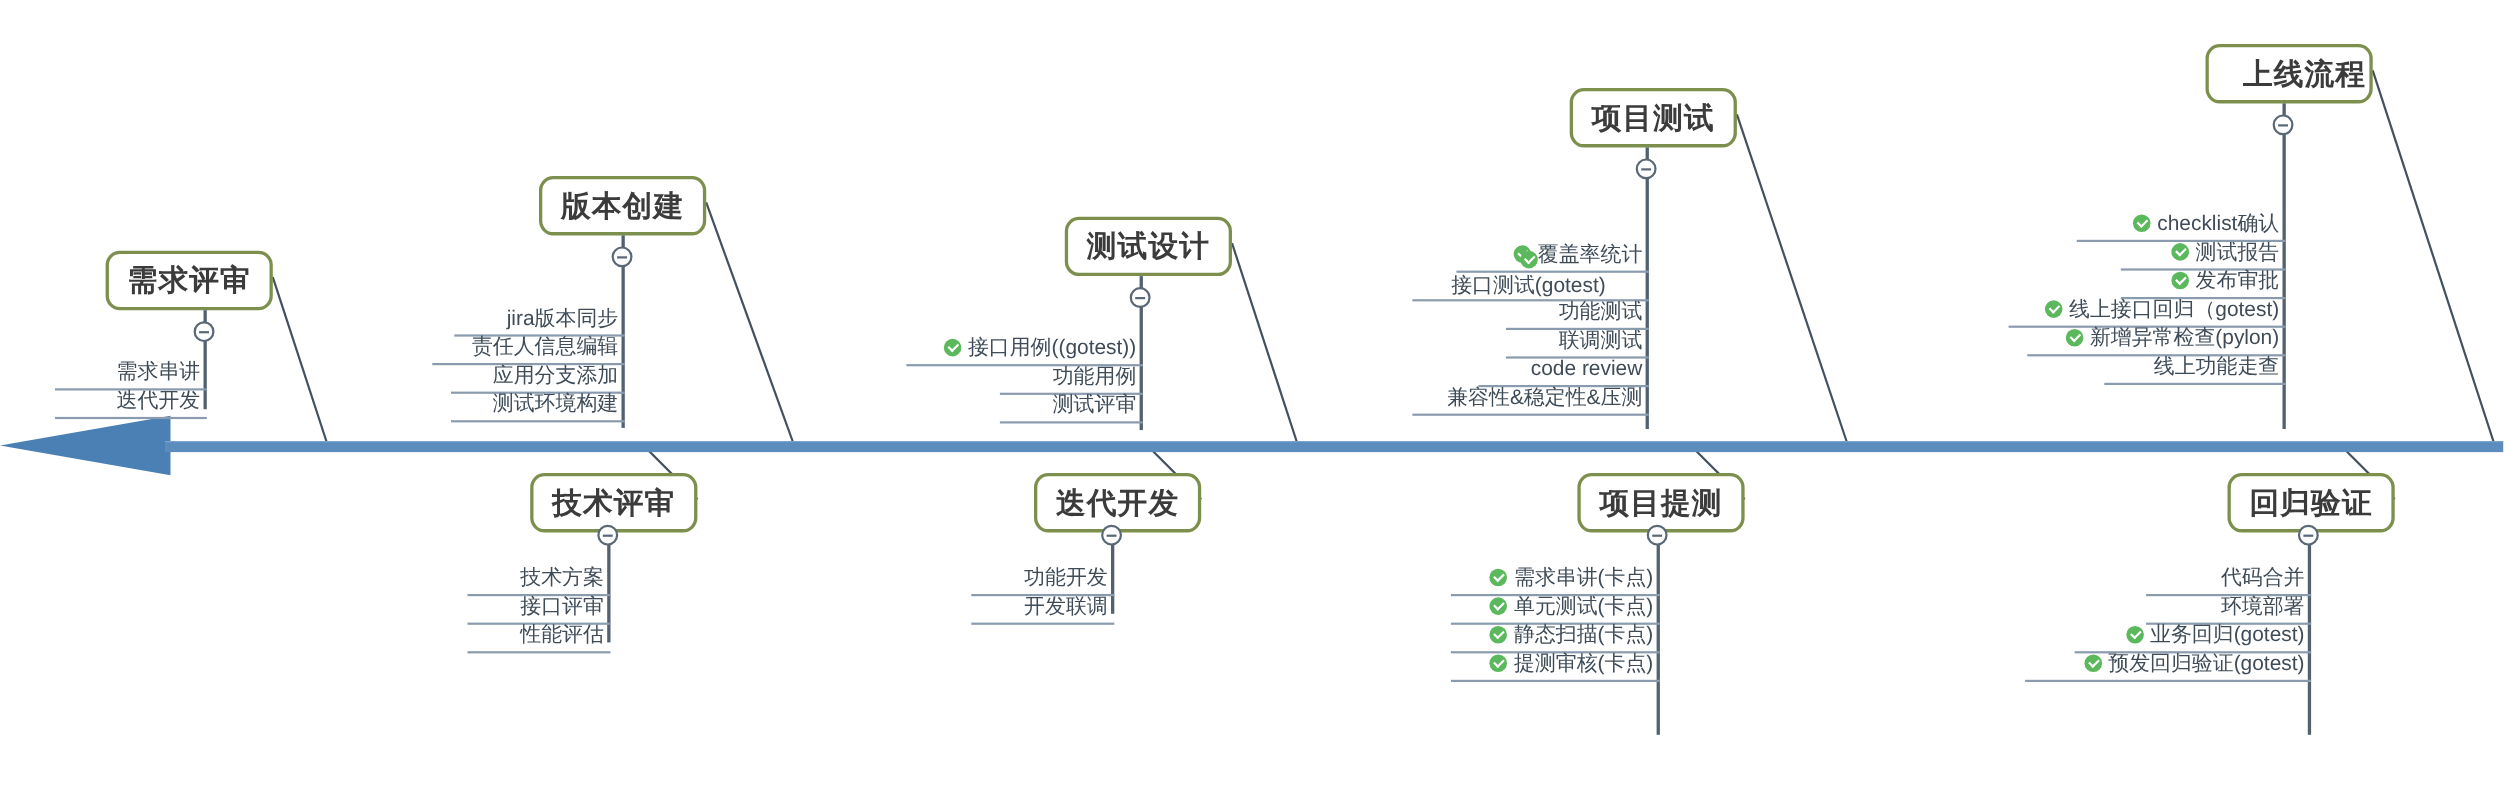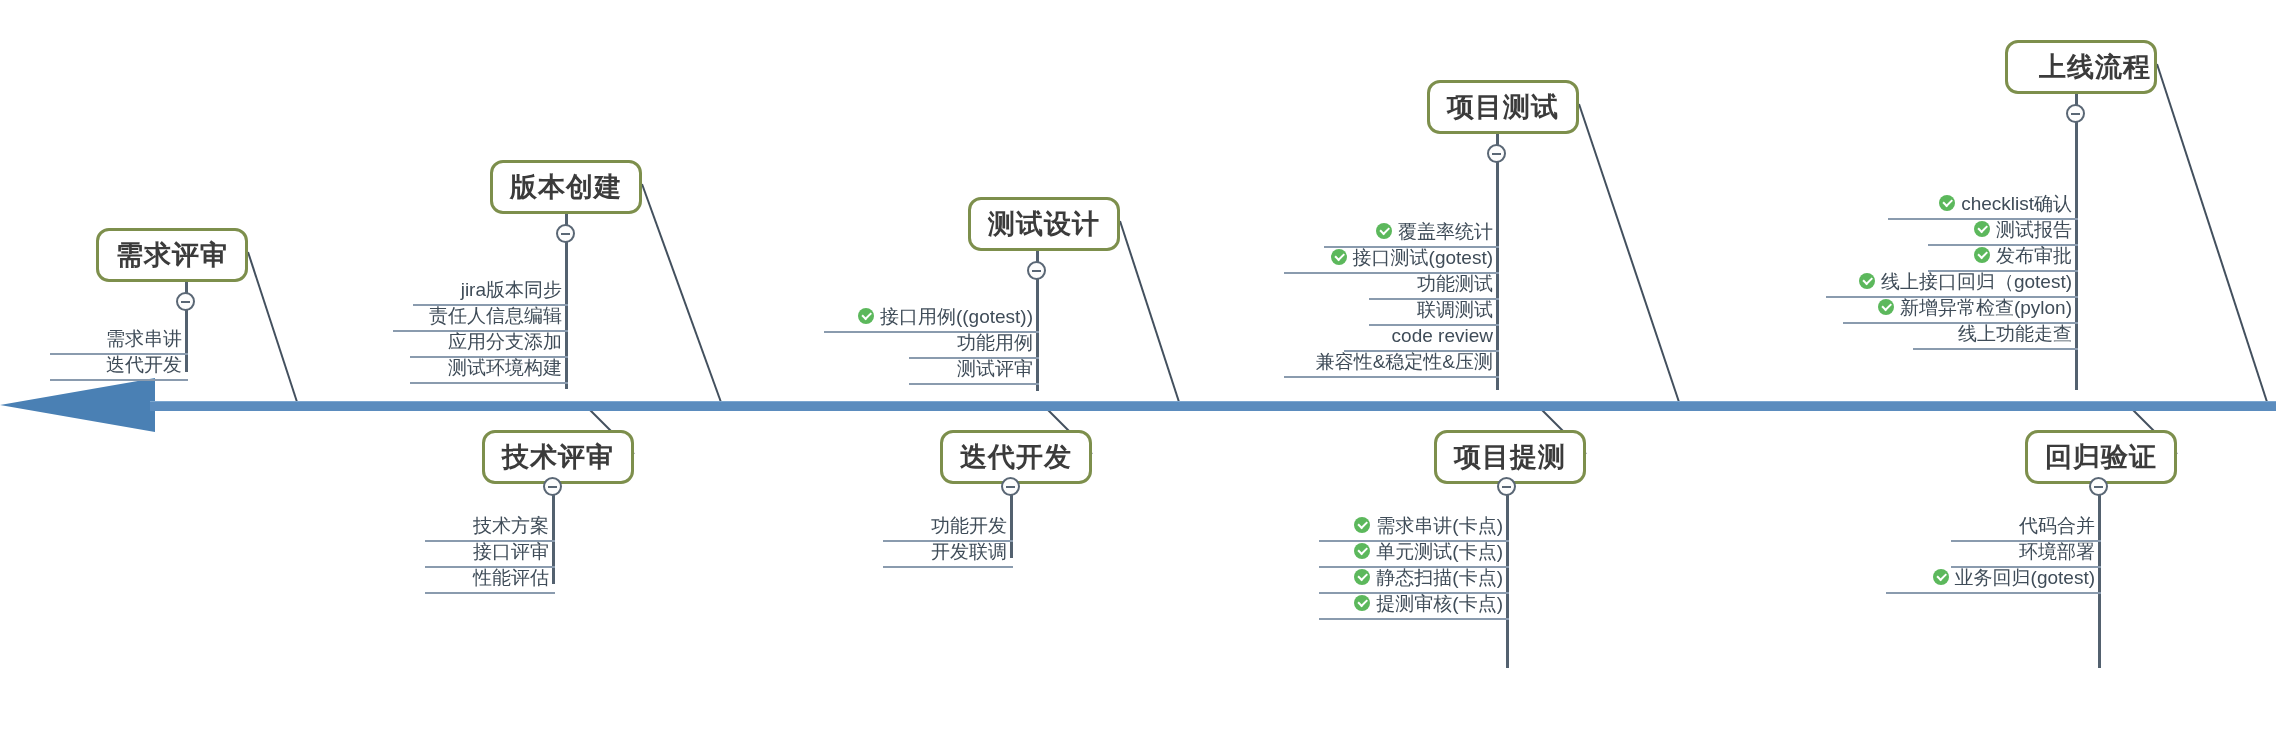--- a/index.html
+++ b/index.html
@@ -211,21 +211,21 @@
       <div class="node-box" style="left: 1427px; top: 80px; width: 152px;">
         <span>项目测试</span>
       </div>
       <div class="stem" style="left: 1496px; top: 134px; height: 256px;"></div>
       <div class="toggle" style="left: 1487px; top: 144px;"></div>
       <div class="items right-aligned" style="width: 215px; left: 1284px; top: 222px;">
         <div class="item" style="width: 175px;">
           <span class="check"></span>
           <span class="label">覆盖率统计</span>
         </div>
-        <div class="item" style="width: 215px;">
+        <div class="item" style="width: 215px; flex-direction: column;">
           <span class="check"></span>
           <span class="label">接口测试(gotest)</span>
         </div>
         <div class="item" style="width: 130px;">
           <span class="label">功能测试</span>
         </div>
         <div class="item" style="width: 130px;">
           <span class="label">联调测试</span>
         </div>
         <div class="item" style="width: 155px;">
@@ -326,16 +326,20 @@
         <div class="item" style="width: 150px;">
           <span class="label">代码合并</span>
         </div>
         <div class="item" style="width: 150px;">
           <span class="label">环境部署</span>
         </div>
         <div class="item" style="width: 215px;">
           <span class="check"></span>
           <span class="label">业务回归(gotest)</span>
         </div>
+        <div class="item" style="width: 260px;">
+          <span class="check"></span>
+          <span class="label">预发回归验证(gotest)</span>
+        </div>
       </div>
     </div>
 
 </div>
 
 </body></html>

